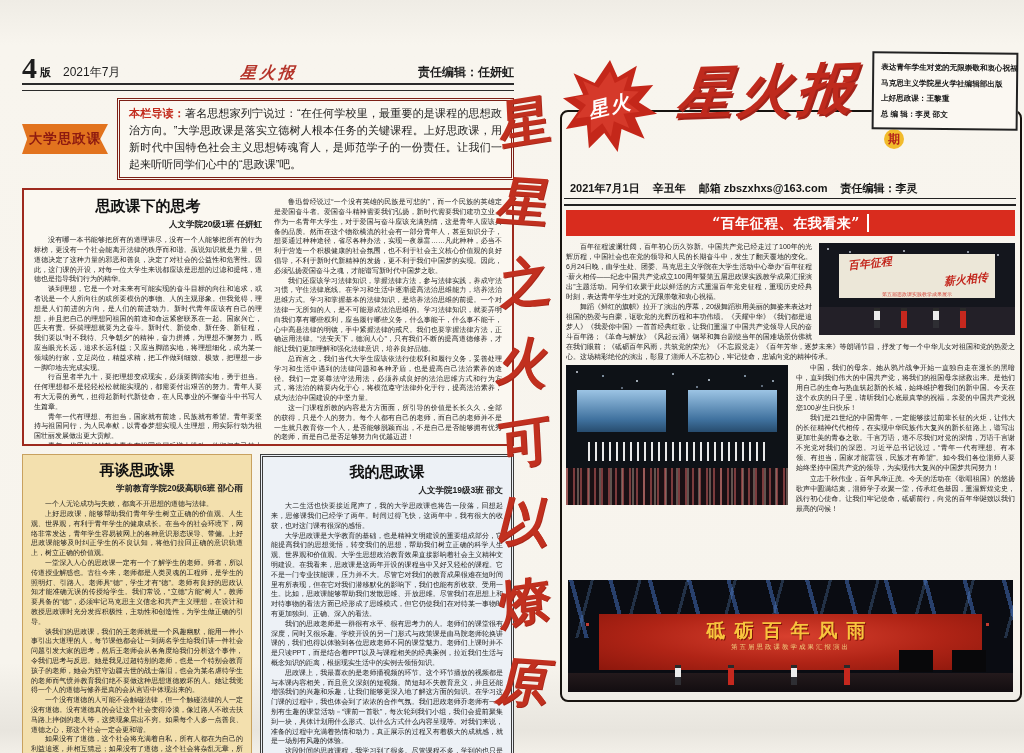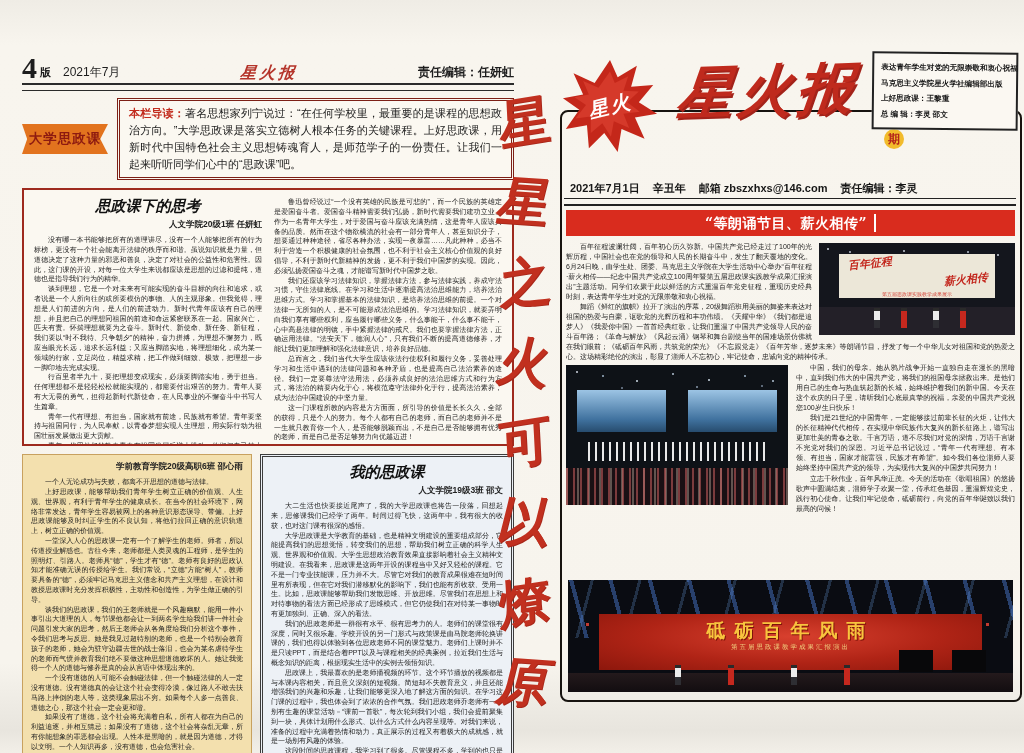--- a/index.html
+++ b/index.html
@@ -17,21 +17,21 @@
   .rule{height:5px;border-top:2px solid #2b2b2b;border-bottom:1px solid #2b2b2b;margin-bottom:7px;}
   .lead-row{display:flex;gap:9px;margin-bottom:8px;align-items:center;}
   .badge{flex:0 0 86px;height:30px;background:#e2731e;color:#8d1a10;font-weight:bold;font-size:13.5px;
     display:flex;align-items:center;justify-content:center;clip-path:polygon(0 0,100% 0,91% 50%,100% 100%,0 100%,6% 50%);
     letter-spacing:1px;}
   .lead-box{flex:1;border:3px double #7d2016;background:#fbf8f1;padding:4px 9px;}
   .lead-box p{margin:0;font-size:11px;line-height:1.55;font-weight:normal;text-align:justify;color:#1a1a1a;}
   .redtxt{color:#c22a1c;}
   .art1{display:flex;gap:12px;border:2px solid #9e2a1e;background:#fbf8f1;padding:7px 10px;height:240px;overflow:hidden;margin-bottom:8px;}
   .art1 .col{flex:1;min-width:0;}
-  .atitle{text-align:center;font-size:15px;margin:0 0 3px;color:#111;font-weight:bold;font-style:italic;}
+  .atitle{text-align:center;font-size:15px;margin:0 0 3px;color:#111;font-weight:bold;}
   .byline{text-align:right;font-size:8.5px;font-weight:bold;margin-bottom:4px;color:#222;}
   .bp{font-size:7px;line-height:9.8px;text-align:justify;text-indent:2em;margin:0;color:#1c1c1c;}
   .bot-row{display:flex;gap:8px;}
   .art2{flex:0 0 212px;background:#f3e0ae;border:1px solid #c8a15f;padding:6px 8px;height:300px;overflow:hidden;}
   .art3{flex:1;background:#edf1f6;border:3px double #3c3c3c;padding:6px 8px;height:298px;overflow:hidden;}
   
   .calli{position:absolute;left:494px;top:96px;width:62px;height:612px;display:flex;flex-direction:column;
     align-items:center;justify-content:space-between;}
   .calli span{font:bold 52px/1 "DejaVu Serif",serif;color:#c1301f;text-shadow:1px 1px 0 #a9271a;}
   .calli span:nth-child(odd){transform:rotate(-9deg) skewX(-6deg);}
@@ -126,20 +126,21 @@
       <div class="col">
         <p class="bp">鲁迅曾经说过“一个没有英雄的民族是可悲的”，而一个民族的英雄定是爱国奋斗者。爱国奋斗精神需要我们弘扬，新时代需要我们建功立业。作为一名青年大学生，对于爱国与奋斗应该充满热情，这是青年人应该具备的品质。然而在这个物欲横流的社会有一部分青年人，甚至知识分子，想要通过种种途径，省尽各种办法，实现一夜暴富……凡此种种，必当不利于营造一个积极健康的社会氛围，也不利于社会主义核心价值观的良好倡导，不利于新时代新精神的发扬，更不利于我们中国梦的实现。因此，必须弘扬爱国奋斗之魂，才能谱写新时代中国梦之歌。</p>
         <p class="bp">我们还应该学习法律知识，掌握法律方法，参与法律实践，养成守法习惯，守住法律底线。在学习和生活中逐渐提高法治思维能力，培养法治思维方式。学习和掌握基本的法律知识，是培养法治思维的前提。一个对法律一无所知的人，是不可能形成法治思维的。学习法律知识，就要弄明白我们享有哪些权利，应当履行哪些义务，什么事能干，什么事不能干，心中高悬法律的明镜，手中紧握法律的戒尺。我们也要掌握法律方法，正确运用法律。“法安天下，德润人心”，只有我们不断的提高道德修养，才能让我们更加理解和强化法律意识，培养良好品德。</p>
         <p class="bp">总而言之，我们当代大学生应该依法行使权利和履行义务，妥善处理学习和生活中遇到的法律问题和各种矛盾，也是提高自己法治素养的途径。我们一定要尊法守法用法，必须养成良好的法治思维方式和行为方式，将法治的精要内化于心，将模范遵守法律外化于行，提高法治素养，成为法治中国建设的中坚力量。</p>
         <p class="bp">这一门课程所教的内容是方方面面，所引导的价值是长长久久，全部的获得，只是个人的努力。每个人都有自己的老师，而自己的老师并不是一生就只教育你一个人，是否能够脱颖而出，不是自己是否能够拥有优秀的老师，而是自己是否足够努力向优越迈进！</p>
       </div>
     </div>
 
     <div class="bot-row">
       <div class="art2">
+        <h2 class="atitle">再谈思政课</h2>
         <div class="byline">学前教育学院20级高职6班  邵心雨</div>
         <p class="bp">一个人无论成功与失败，都离不开思想的道德与法律。</p>
         <p class="bp">上好思政课，能够帮助我们青年学生树立正确的价值观、人生观、世界观，有利于青年学生的健康成长。在当今的社会环境下，网络非常发达，青年学生容易被网上的各种意识形态误导、带偏。上好思政课能够及时纠正学生的不良认知，将他们拉回正确的意识轨道上，树立正确的价值观。</p>
         <p class="bp">一堂深入人心的思政课一定有一个了解学生的老师。师者，所以传道授业解惑也。古往今来，老师都是人类灵魂的工程师，是学生的照明灯、引路人。老师具“德”，学生才有“德”。老师有良好的思政认知才能准确无误的传授给学生。我们常说，“立德”方能“树人”，教师要具备的“德”，必须牢记马克思主义信念和共产主义理想，在设计和教授思政课时充分发挥积极性，主动性和创造性，为学生做正确的引导。</p>
         <p class="bp">谈我们的思政课，我们的王老师就是一个风趣幽默，能用一件小事引出大道理的人，每节课他都会让一到两名学生给我们讲一件社会问题引发大家的思考，然后王老师会从各角度给我们分析这个事件，令我们思考与反思。她是我见过超特别的老师，也是一个特别会教育孩子的老师，她会为驻守边疆去世的战士落泪，也会为某名虐待学生的老师而气愤并教育我们绝不要做这种思想道德败坏的人。她让我觉得一个人的道德与修养是真的会从言语中体现出来的。</p>
         <p class="bp">一个没有道德的人可能不会触碰法律，但一个触碰法律的人一定没有道德。没有道德真的会让这个社会变得冷漠，像过路人不敢去扶马路上摔倒的老人等，这类现象层出不穷。如果每个人多一点善良、道德之心，那这个社会一定会更和谐。</p>
         <p class="bp">如果没有了道德，这个社会将充满着自私，所有人都在为自己的利益追逐，并相互猜忌；如果没有了道德，这个社会将杂乱无章，所有你能想象的罪恶都会出现。人性本是黑暗的，就是因为道德，才得以文明。一个人知识再多，没有道德，也会危害社会。</p>
 
       </div>
       <div class="art3">
@@ -187,27 +188,27 @@
       <div>表达青年学生对党的无限崇敬和衷心祝福</div>
       <div>马克思主义学院星火学社编辑部出版</div>
       <div>上好思政课：王黎重</div>
       <div>总 编 辑：李灵  邵文</div>
     </div>
   </div>
 
   <div class="dateline">
     <span>2021年7月1日</span>
     <span>辛丑年</span>
-    <span>邮箱 zbszxhxs@146.com</span>
+    <span>邮箱 zbszxhxs@163.com</span>
     <span>责任编辑：李灵</span>
   </div>
   <div class="rule2"></div>
 
   <div class="banner">
-    <span>“等朗诵节目、薪火相传”</span>
+    <span>“百年征程、在我看来”</span>
     <i></i>
   </div>
 
   <div class="rp-body">
     <div class="rp-text">
 
       <div class="photoA">
         <div class="dots dA"></div>
         <div class="pa-screen">
           <span class="pa-l1">百年征程</span>

